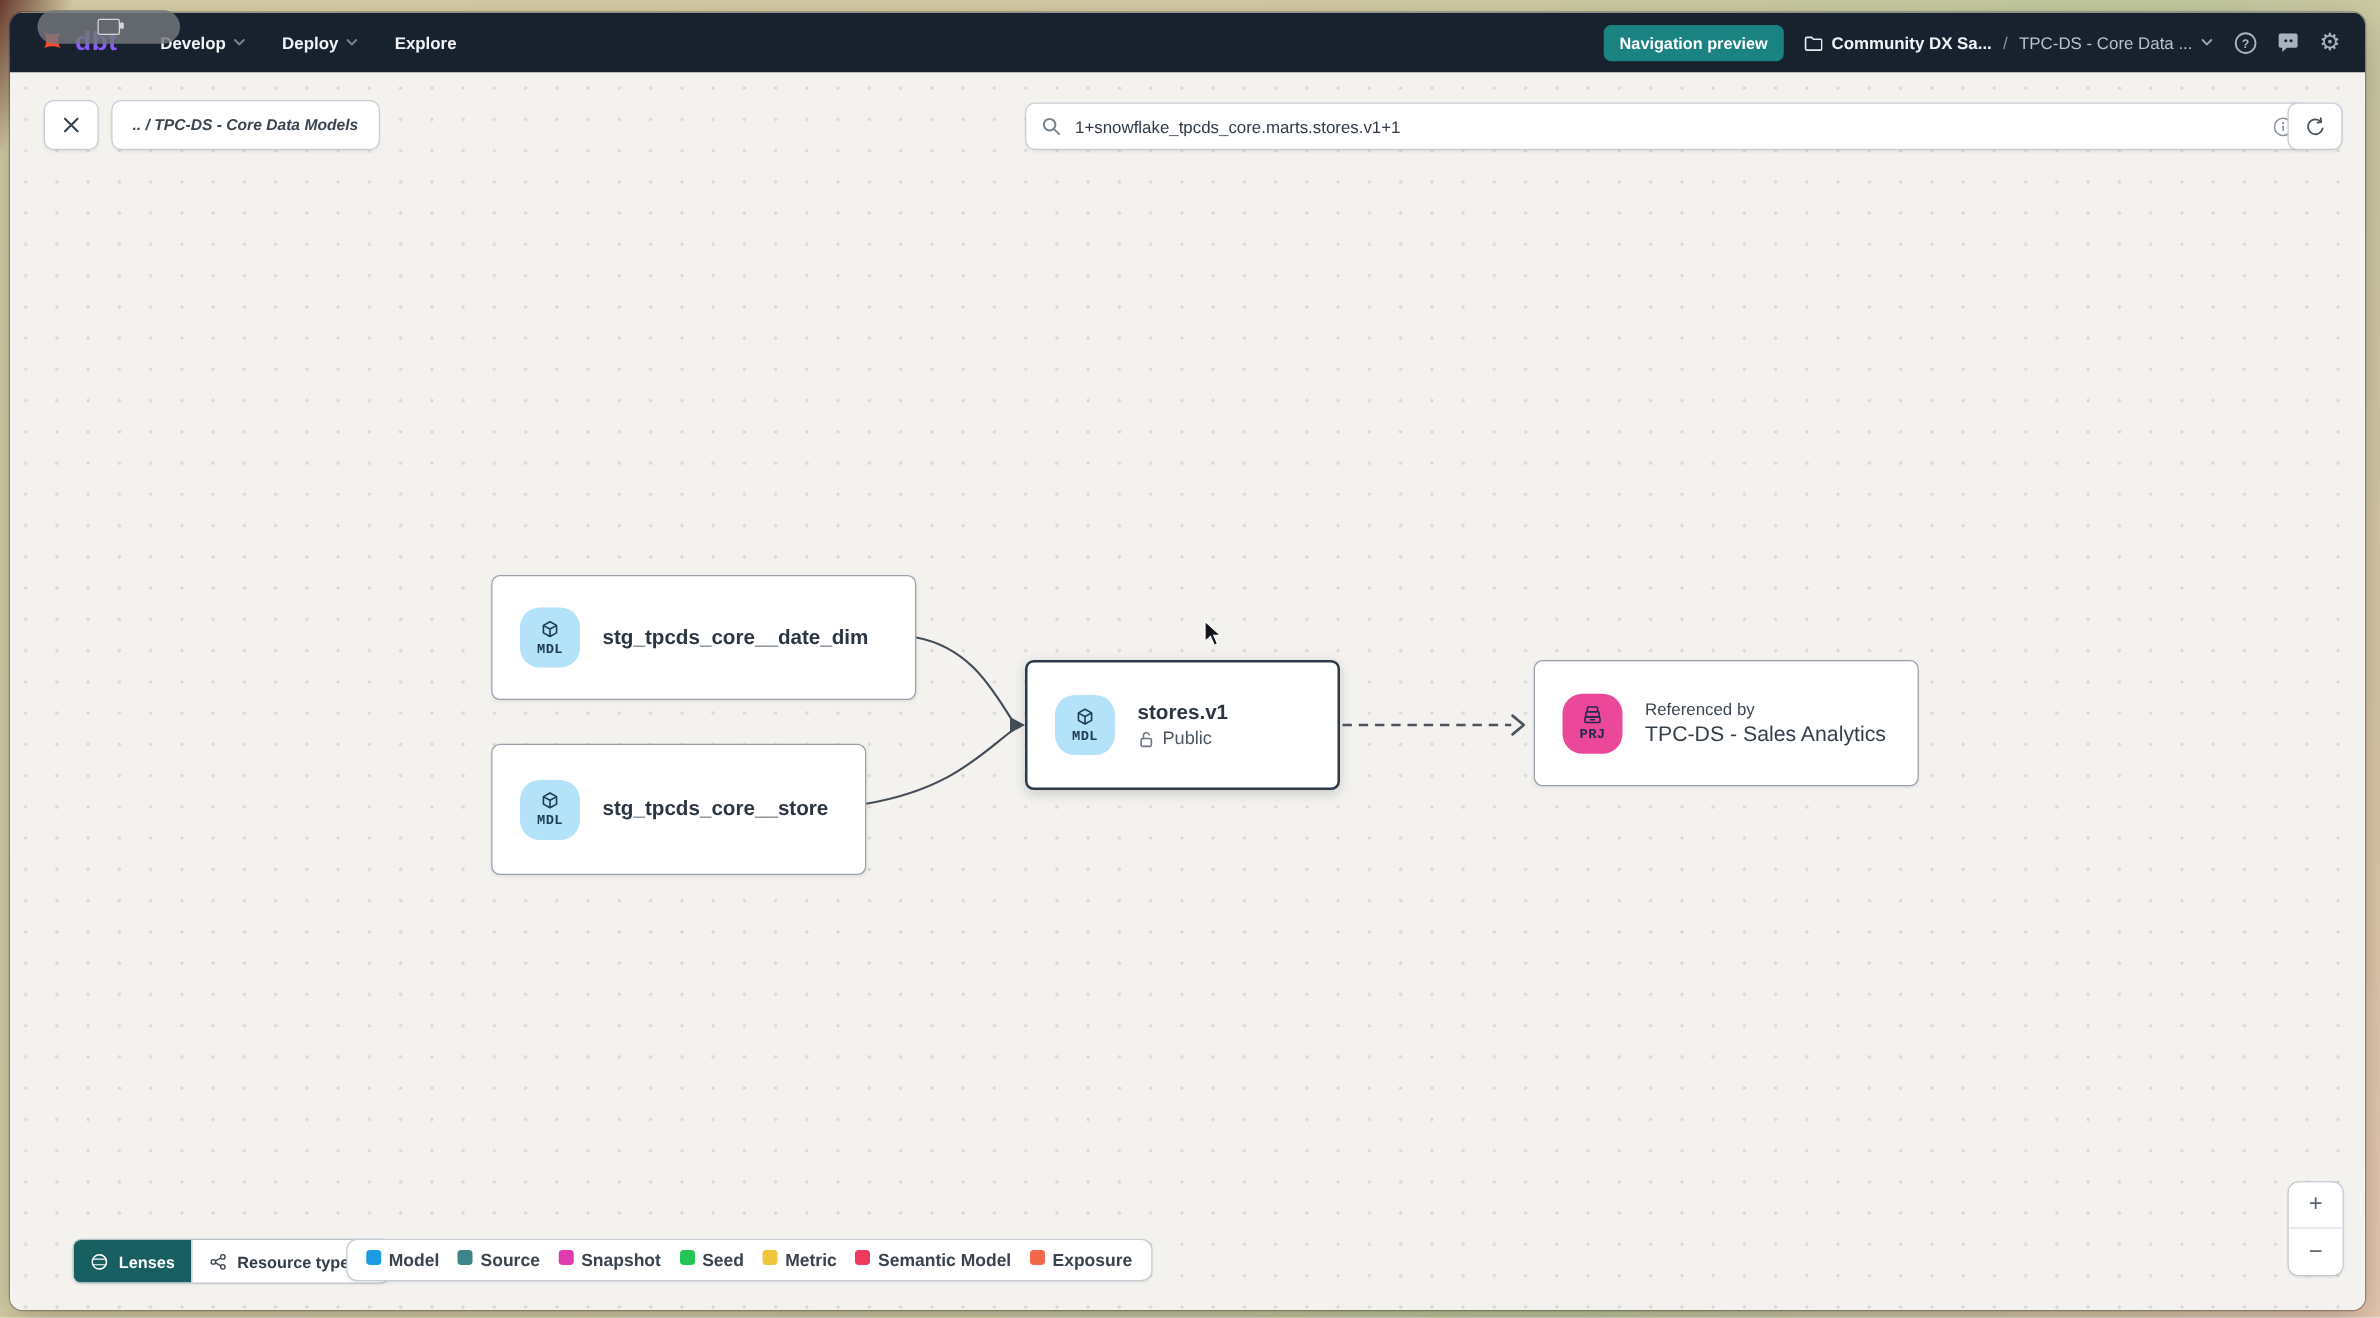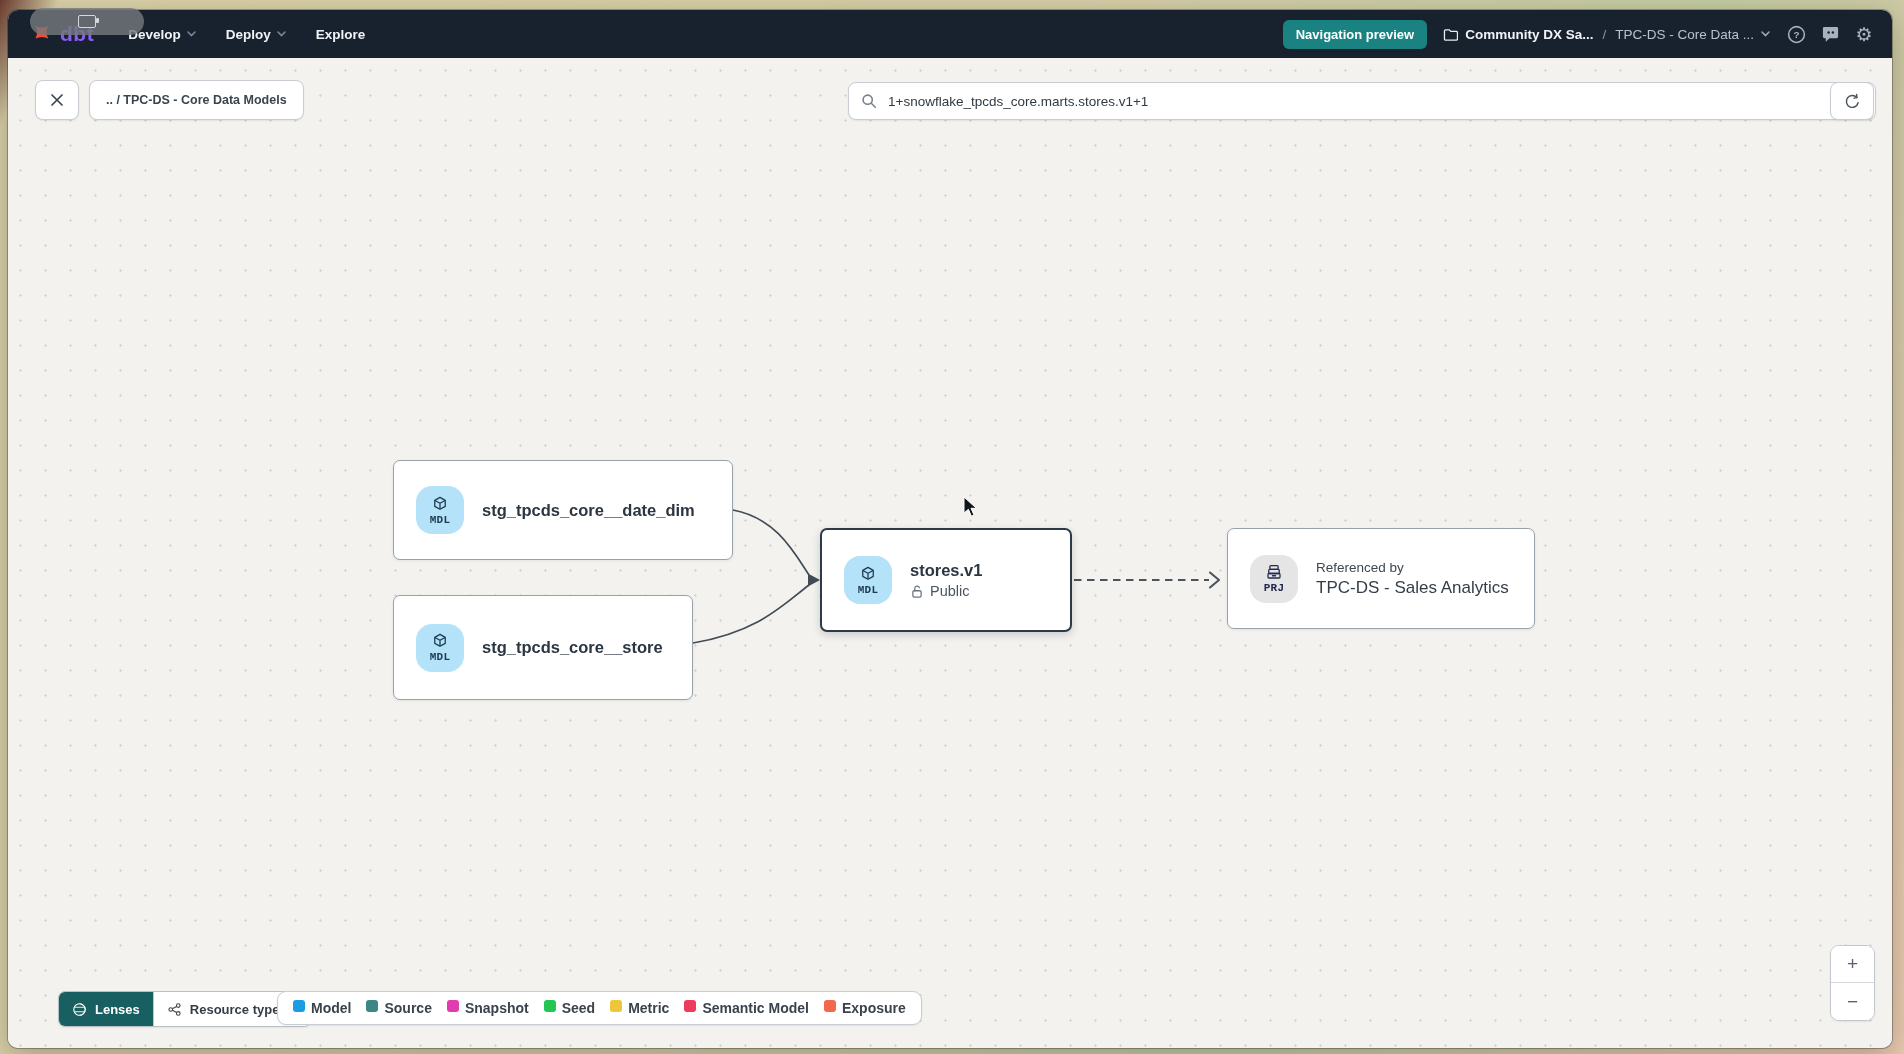--- a/index.html
+++ b/index.html
@@ -36,37 +36,37 @@
   .gear-glyph{font-size:19px;color:#a9b2bc;line-height:1;}
 
   
   .canvas{position:absolute;left:0;top:48px;right:0;bottom:0;background:#f3f2ef;
     background-image:radial-gradient(#d8d6d1 1.2px,transparent 1.3px);background-size:25px 25px;}
 
   
   .btn-box{position:absolute;background:#fff;border:1px solid #c7cdd3;border-radius:8px;
     box-shadow:0 1px 2px rgba(25,35,45,.07);display:flex;align-items:center;justify-content:center;cursor:pointer;}
   .close-btn{left:27px;top:22px;width:42px;height:38px;}
-  .path-chip{left:81px;top:22px;height:38px;padding:0 16px;font-size:12.5px;font-weight:600;color:#3a4550;cursor:default;}
-  .searchbar{position:absolute;left:840px;top:24px;width:1002px;height:36px;background:#fff;
+  .path-chip{left:81px;top:22px;height:38px;padding:0 16px;font-size:12.5px;font-weight:600;color:#3a4550;cursor:default;font-style:italic;}
+  .searchbar{position:absolute;left:812px;top:24px;width:1002px;height:36px;background:#fff;
     border:1px solid #c7cdd3;border-radius:8px;display:flex;align-items:center;padding:0 12px;
     box-shadow:0 1px 2px rgba(25,35,45,.07);}
   .searchbar input{flex:1;border:none;outline:none;font-family:"Liberation Sans",sans-serif;
     font-size:13.5px;color:#2f3a45;margin-left:9px;background:transparent;}
   .refresh-btn{left:1822px;top:24px;width:42px;height:36px;}
 
   
   .node{position:absolute;background:#fff;border:1px solid #99a1aa;border-radius:7px;
     display:flex;align-items:center;gap:18px;padding-left:22px;box-sizing:border-box;
     box-shadow:0 1px 3px rgba(20,30,40,.08);cursor:pointer;}
   .node.selected{border:2px solid #2d3b49;box-shadow:0 3px 9px rgba(20,30,40,.18);}
   .res-badge{width:48px;height:48px;border-radius:16px;display:flex;flex-direction:column;
     align-items:center;justify-content:center;gap:1px;flex:none;font-family:Liberation Mono, monospace;}
   .res-badge.mdl{background:#b3e2f9;}
-  .res-badge.prj{background:#e5e5e5;}
+  .res-badge.prj{background:#ec4899;}
   .res-badge .code{font-size:11px;font-weight:700;color:#1d3c50;letter-spacing:.3px;}
   .res-badge.prj .code{color:#232a52;}
   .node-title{font-size:16.5px;font-weight:600;color:#2b3642;white-space:nowrap;}
   .node-col{display:flex;flex-direction:column;gap:3px;}
   .node-access{display:flex;align-items:center;gap:6px;font-size:14.5px;color:#4a555f;}
   .node-kicker{font-size:13.5px;color:#3c4752;}
   .node-big{font-size:17px;font-weight:500;color:#333e49;white-space:nowrap;}
 
   #node-date-dim{left:385px;top:402px;width:340px;height:100px;}
   #node-store{left:385px;top:537px;width:300px;height:105px;}

